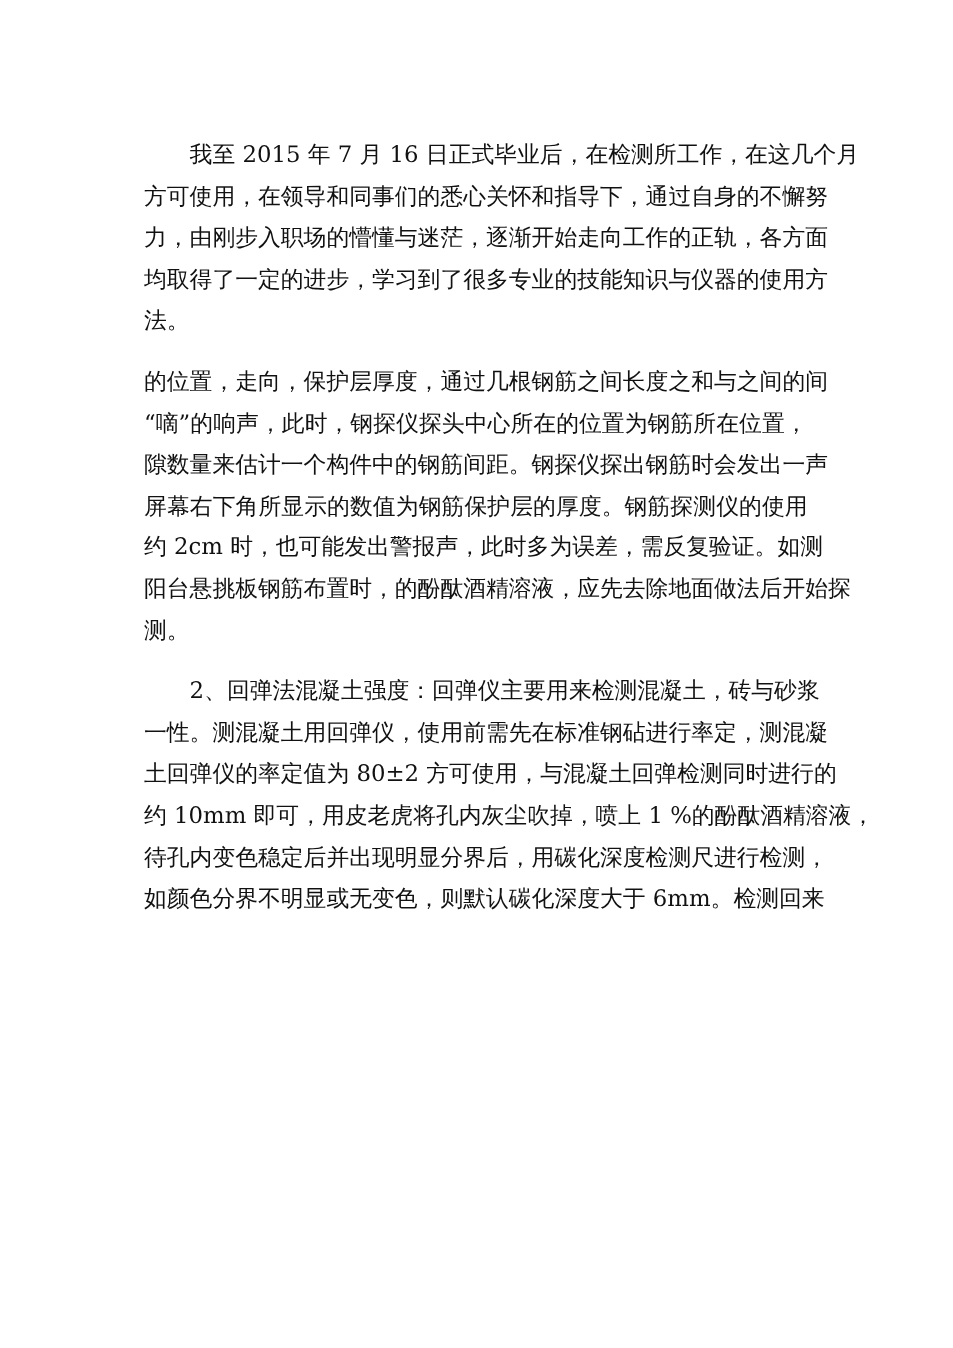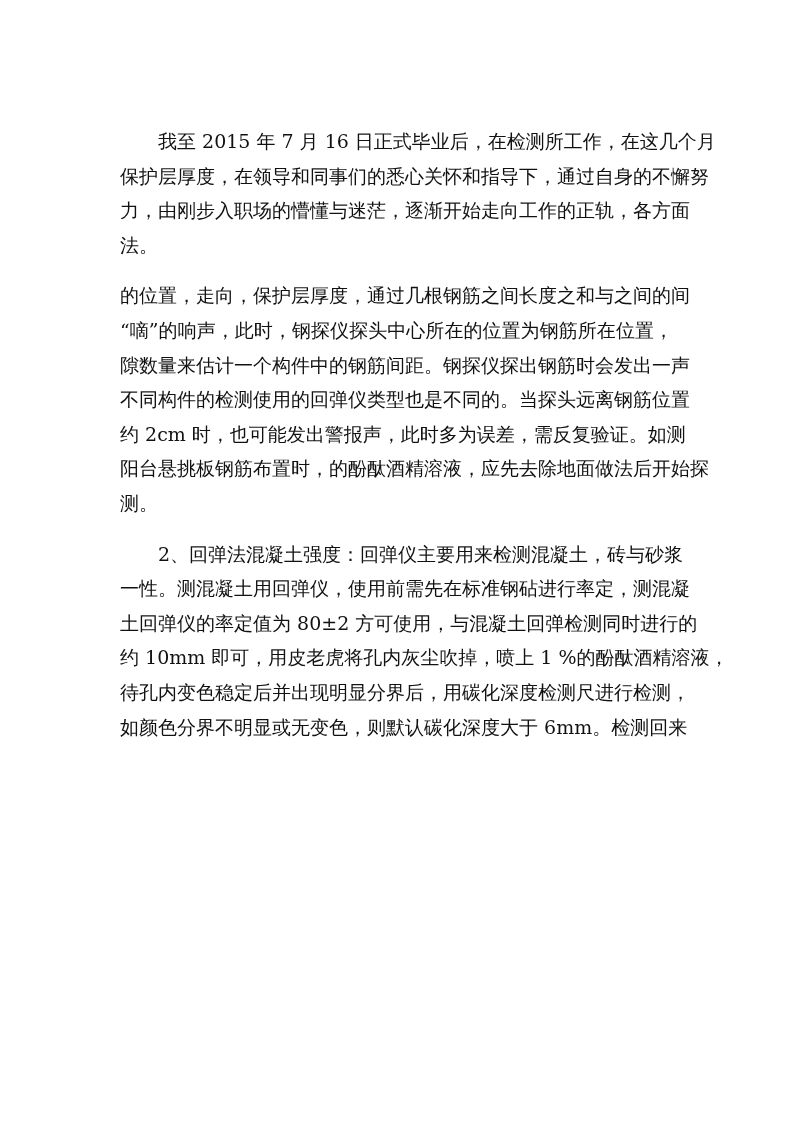--- a/index.html
+++ b/index.html
@@ -5,46 +5,47 @@
   html, body { margin: 0; padding: 0; background: #ffffff; }
   body { width: 794px; height: 1123px; position: relative; overflow: hidden; }
   .page {
     position: absolute; left: 0; top: 0; width: 794px; height: 1123px; background: #fff;
   }
   .content {
     position: absolute; left: 120px; top: 112px; width: 553px;
     font-family: "DejaVu Serif", "Liberation Serif", serif;
     font-size: 19px; color: #111;
   }
-  .para { margin: 12px 0 16px 0; }
+  .para { margin: 0 0 16px 0; }
   .line {
     display: block; height: 34.6px; line-height: 34.6px;
     white-space: nowrap; text-align: justify; text-align-last: justify;
   }
   .line.first { padding-left: 38px; }
   .line.last { text-align-last: left; }
 </style>
 </head>
 <body>
 
 <div class="page">
   <div class="content">
 
     <p class="para">
       <span class="line first">我至 2015 年 7 月 16 日正式毕业后，在检测所工作，在这几个月</span>
-      <span class="line">保护层厚度，在领导和同事们的悉心关怀和指导下，通过自身的不懈努</span>
+      <span class="line">方可使用，在领导和同事们的悉心关怀和指导下，通过自身的不懈努</span>
       <span class="line">力，由刚步入职场的懵懂与迷茫，逐渐开始走向工作的正轨，各方面</span>
+      <span class="line">均取得了一定的进步，学习到了很多专业的技能知识与仪器的使用方</span>
       <span class="line last">法。</span>
     </p>
 
     <p class="para">
       <span class="line">的位置，走向，保护层厚度，通过几根钢筋之间长度之和与之间的间</span>
       <span class="line">“嘀”的响声，此时，钢探仪探头中心所在的位置为钢筋所在位置，</span>
       <span class="line">隙数量来估计一个构件中的钢筋间距。钢探仪探出钢筋时会发出一声</span>
-      <span class="line">不同构件的检测使用的回弹仪类型也是不同的。当探头远离钢筋位置</span>
+      <span class="line">屏幕右下角所显示的数值为钢筋保护层的厚度。钢筋探测仪的使用</span>
       <span class="line">约 2cm 时，也可能发出警报声，此时多为误差，需反复验证。如测</span>
       <span class="line">阳台悬挑板钢筋布置时，的酚酞酒精溶液，应先去除地面做法后开始探</span>
       <span class="line last">测。</span>
     </p>
 
     <p class="para">
       <span class="line first">2、回弹法混凝土强度：回弹仪主要用来检测混凝土，砖与砂浆</span>
       <span class="line">一性。测混凝土用回弹仪，使用前需先在标准钢砧进行率定，测混凝</span>
       <span class="line">土回弹仪的率定值为 80±2 方可使用，与混凝土回弹检测同时进行的</span>
       <span class="line">约 10mm 即可，用皮老虎将孔内灰尘吹掉，喷上 1 %的酚酞酒精溶液，</span>

